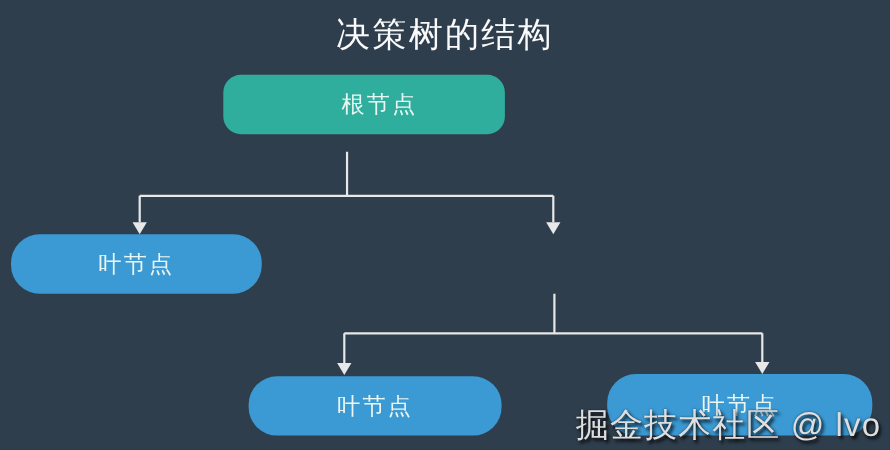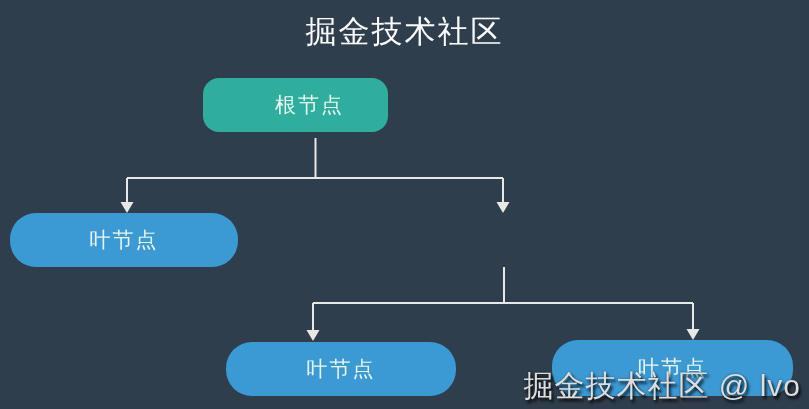--- a/index.html
+++ b/index.html
@@ -61,21 +61,21 @@
     justify-content: center;
     border-radius: 16px;
     color: var(--node_text);
     font-size: 21px;
     letter-spacing: 2px;
   }
   .node--root     { background: var(--root_node); }
   .node--internal { background: var(--internal_node); }
   .node--leaf     { background: var(--leaf_node); border-radius: 26px; }
 
-  .node-root             { left: 203px; top: 78px;  width: 185px; height: 54px; padding-left: 28px; }
+  .node-root             { left: 203px; top: 68px;  width: 256px; height: 54px; padding-left: 28px; }
   .node-leaf-left        { left: 10px;  top: 213px; width: 228px; height: 54px; }
   .node-internal         { left: 387px; top: 213px; width: 235px; height: 54px; }
   .node-leaf-bottom-left { left: 226px; top: 342px; width: 230px; height: 54px; }
   .node-leaf-bottom-right{ left: 552px; top: 340px; width: 241px; height: 56px; }
 
   .watermark {
     position: absolute;
     right: 8px;
     bottom: 2px;
     z-index: 5;
@@ -84,21 +84,21 @@
     color: var(--watermark_text);
     text-shadow: 2px 3px 3px rgba(0,0,0,0.85), 0 0 2px rgba(0,0,0,0.5);
     white-space: nowrap;
   }
 </style>
 </head>
 <body>
 
 <div class="stage">
 
-  <div class="title">掘金技术社区</div>
+  <div class="title">决策树的结构</div>
 
   <svg class="connectors" viewBox="0 0 809 409" xmlns="http://www.w3.org/2000/svg" aria-hidden="true">
 
     <path d="M315.5,138 V178 M127,178 H503 M127,178 V202 M503,178 V202"></path>
     <polygon points="120.5,202 133.5,202 127,213"></polygon>
     <polygon points="496.5,202 509.5,202 503,213"></polygon>
 
     <path d="M504,267 V303 M313,303 H693 M313,303 V330 M693,303 V329"></path>
     <polygon points="306.5,330 319.5,330 313,341"></polygon>
     <polygon points="686.5,329 699.5,329 693,340"></polygon>

